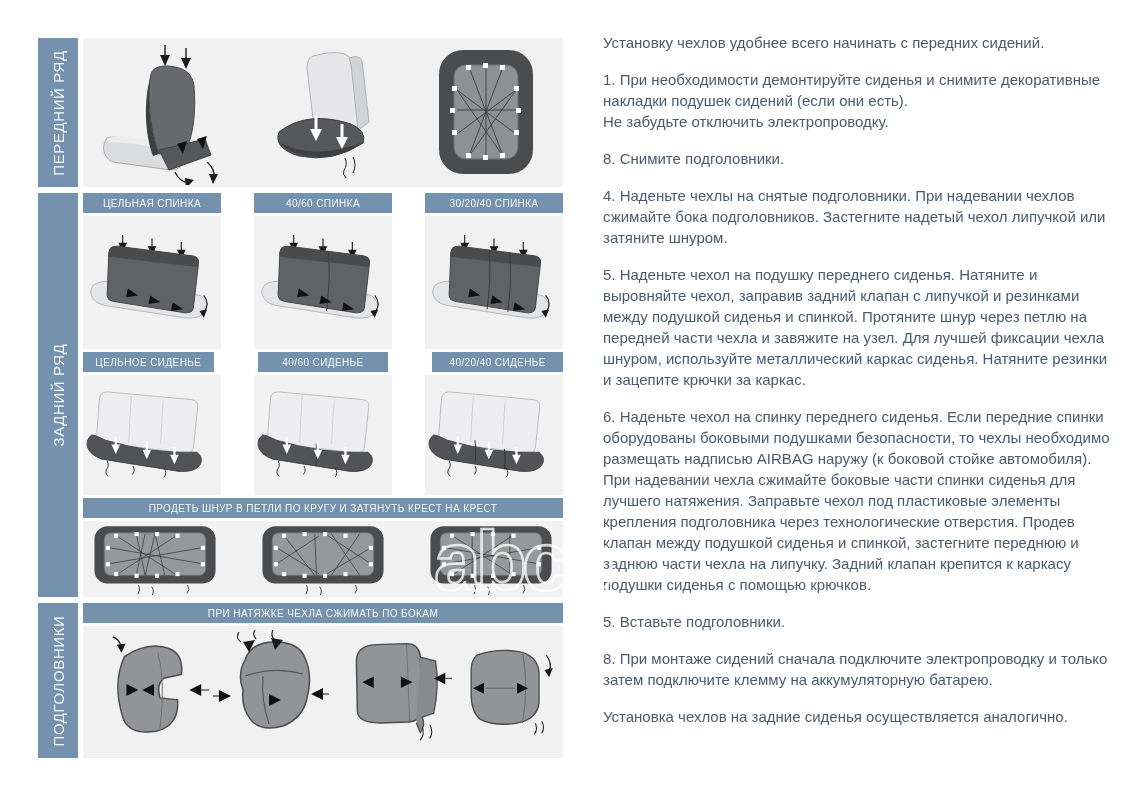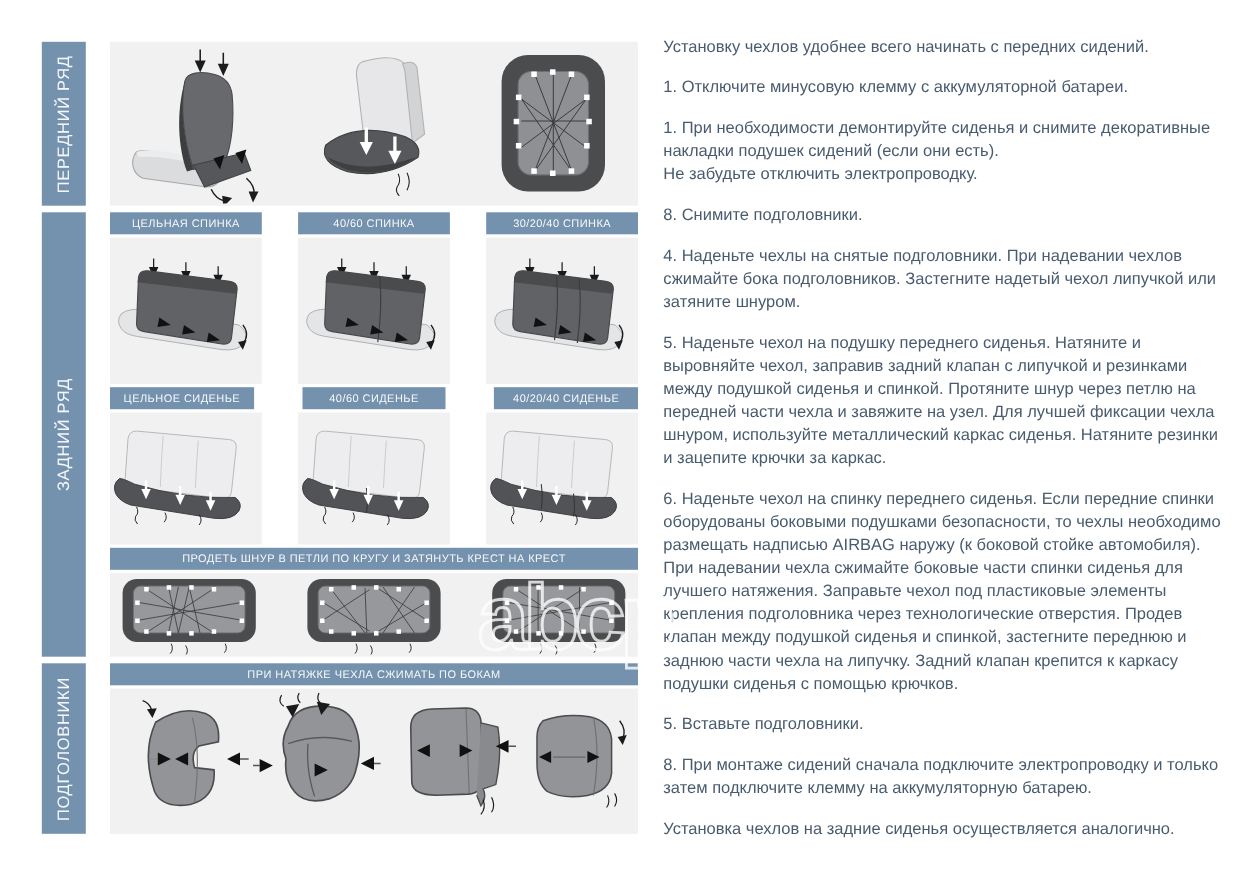--- a/index.html
+++ b/index.html
@@ -13,21 +13,21 @@
   .vband .vtext{
     position:absolute;top:50%;left:50%;
     transform:translate(-50%,-50%) rotate(-90deg);
     white-space:nowrap;color:#f4f7fa;font-size:15px;letter-spacing:.6px;
   }
   #band-front{top:38px;height:149px;}
   #band-back{top:193px;height:404px;}
   #band-head{top:603px;height:155px;}
 
   
-  .content{position:absolute;left:100px;top:0;width:480px;height:608px;}
+  .content{position:absolute;left:83px;top:0;width:480px;height:608px;}
   .row{position:absolute;left:0;width:480px;display:flex;gap:33px;}
   .cell{flex:1 1 0;}
   .bar{
     background:#7492ae;height:20px;display:flex;align-items:center;justify-content:center;
     color:rgba(255,255,255,.95);font-size:10px;letter-spacing:.4px;white-space:nowrap;
   }
   .panel{background:#f1f1f2;position:relative;}
   .panel svg{display:block;}
   #front-panel{top:38px;height:149px;width:480px;}
   #backrest-bars{top:193px;}
@@ -383,21 +383,20 @@
       <polygon points="72,54 84,60 72,66" fill="#111"></polygon>
       <path d="M104,24 q7,9 3,18" stroke="#1a1a1a" stroke-width="1.3" fill="none"></path>
         <polygon points="102,40 111,38 107,48" fill="#1a1a1a"></polygon>
       <path d="M92,98 q3,7 -1,12 M99,96 q4,7 0,13" stroke="#1a1a1a" stroke-width="1.1" fill="none"></path>
     </svg>
   </div>
 </div>
 
 <div class="instructions">
   <p>Установку чехлов удобнее всего начинать с передних сидений.</p>
-  <p>1. Отключите минусовую клемму с аккумуляторной батареи.</p>
   <p>1. При необходимости демонтируйте сиденья и снимите декоративные накладки подушек сидений (если они есть).
 Не забудьте отключить электропроводку.</p>
   <p>8. Снимите подголовники.</p>
   <p>4. Наденьте чехлы на снятые подголовники. При надевании чехлов сжимайте бока подголовников. Застегните надетый чехол липучкой или затяните шнуром.</p>
   <p>5. Наденьте чехол на подушку переднего сиденья. Натяните и выровняйте чехол, заправив задний клапан с липучкой и резинками между подушкой сиденья и спинкой. Протяните шнур через петлю на передней части чехла и завяжите на узел. Для лучшей фиксации чехла шнуром, используйте металлический каркас сиденья. Натяните резинки и зацепите крючки за каркас.</p>
   <p>6. Наденьте чехол на спинку переднего сиденья. Если передние спинки оборудованы боковыми подушками безопасности, то чехлы необходимо размещать надписью AIRBAG наружу (к боковой стойке автомобиля). При надевании чехла сжимайте боковые части спинки сиденья для лучшего натяжения. Заправьте чехол под пластиковые элементы крепления подголовника через технологические отверстия. Продев клапан между подушкой сиденья и спинкой, застегните переднюю и заднюю части чехла на липучку. Задний клапан крепится к каркасу подушки сиденья с помощью крючков.</p>
   <p>5. Вставьте подголовники.</p>
   <p>8. При монтаже сидений сначала подключите электропроводку и только затем подключите клемму на аккумуляторную батарею.</p>
   <p>Установка чехлов на задние сиденья осуществляется аналогично.</p>
 </div>

